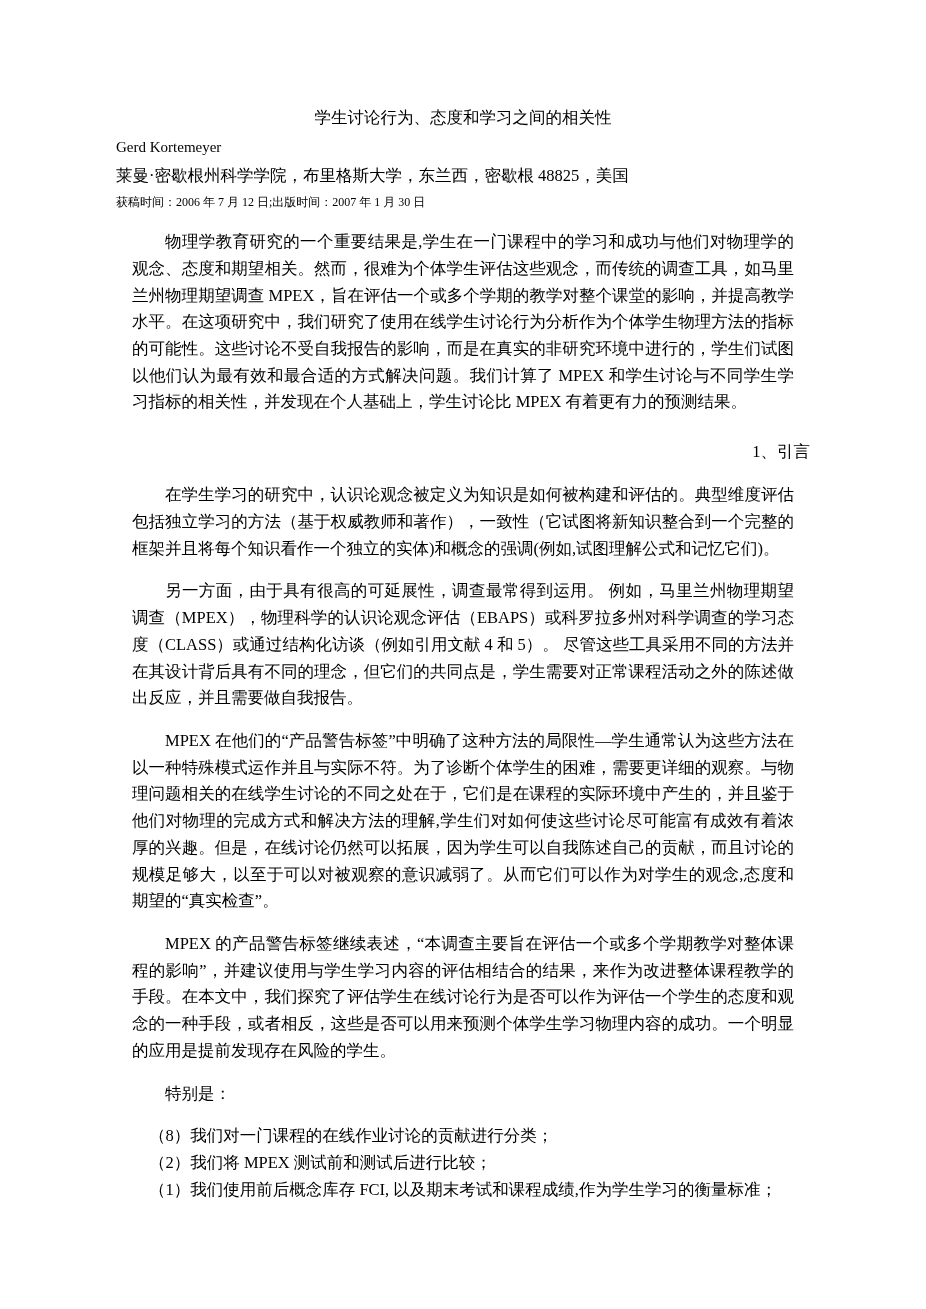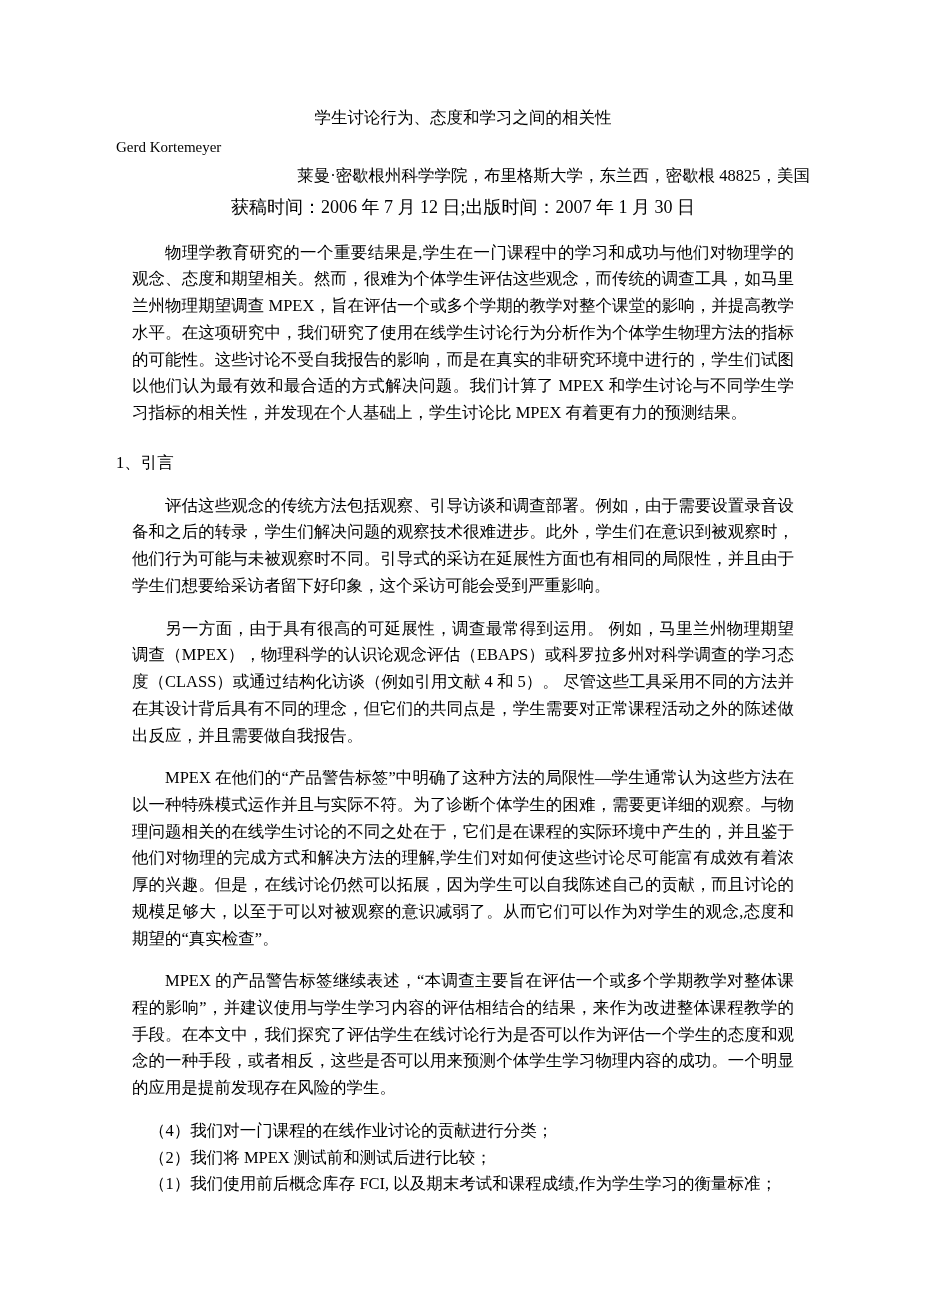--- a/index.html
+++ b/index.html
@@ -28,44 +28,43 @@
     font-family: "Liberation Serif", "DejaVu Serif", serif;
   }
   .author {
     text-align: left;
     font-size: 15px;
     line-height: 1.75;
     margin: 0 0 2px 0;
     font-family: "Liberation Serif", "DejaVu Serif", serif;
   }
   .affiliation {
-    text-align: right;
+    text-align: left;
     font-size: 16.5px;
     line-height: 1.75;
     margin: 0 0 1px 0;
   }
   .dates {
-    text-align: center;
-    font-size: 18px;
+    font-size: 12px;
     line-height: 1.75;
     margin: 0 0 2px 0;
   }
   p.body {
     font-size: 16.5px;
     line-height: 1.62;
     margin: 16px;
     text-align: justify;
     text-justify: inter-ideograph;
     text-indent: 2em;
   }
   .abstract p.body {
     margin-bottom: 0;
   }
   .section-head {
-    text-align: left;
+    text-align: right;
     font-size: 16.5px;
     line-height: 1.7;
     margin: 22px 0 2px 0;
   }
   .list-item {
     font-size: 16.5px;
     line-height: 1.62;
     margin: 0;
     text-align: justify;
     text-indent: 2em;
@@ -84,22 +83,23 @@
 
   <div class="dates">获稿时间：2006 年 7 月 12 日;出版时间：2007 年 1 月 30 日</div>
 
   <div class="abstract">
     <p class="body">物理学教育研究的一个重要结果是,学生在一门课程中的学习和成功与他们对物理学的观念、态度和期望相关。然而，很难为个体学生评估这些观念，而传统的调查工具，如马里兰州物理期望调查 MPEX，旨在评估一个或多个学期的教学对整个课堂的影响，并提高教学水平。在这项研究中，我们研究了使用在线学生讨论行为分析作为个体学生物理方法的指标的可能性。这些讨论不受自我报告的影响，而是在真实的非研究环境中进行的，学生们试图以他们认为最有效和最合适的方式解决问题。我们计算了 MPEX 和学生讨论与不同学生学习指标的相关性，并发现在个人基础上，学生讨论比 MPEX 有着更有力的预测结果。</p>
   </div>
 
   <div class="section-head">1、引言</div>
 
   <div>
-    <p class="body">评估这些观念的传统方法包括观察、引导访谈和调查部署。例如，由于需要设置录音设备和之后的转录，学生们解决问题的观察技术很难进步。此外，学生们在意识到被观察时，他们行为可能与未被观察时不同。引导式的采访在延展性方面也有相同的局限性，并且由于学生们想要给采访者留下好印象，这个采访可能会受到严重影响。</p>
+    <p class="body">在学生学习的研究中，认识论观念被定义为知识是如何被构建和评估的。典型维度评估包括独立学习的方法（基于权威教师和著作），一致性（它试图将新知识整合到一个完整的框架并且将每个知识看作一个独立的实体)和概念的强调(例如,试图理解公式和记忆它们)。</p>
     <p class="body">另一方面，由于具有很高的可延展性，调查最常得到运用。 例如，马里兰州物理期望调查（MPEX），物理科学的认识论观念评估（EBAPS）或科罗拉多州对科学调查的学习态度（CLASS）或通过结构化访谈（例如引用文献 4 和 5）。 尽管这些工具采用不同的方法并在其设计背后具有不同的理念，但它们的共同点是，学生需要对正常课程活动之外的陈述做出反应，并且需要做自我报告。</p>
     <p class="body">MPEX 在他们的“产品警告标签”中明确了这种方法的局限性—学生通常认为这些方法在以一种特殊模式运作并且与实际不符。为了诊断个体学生的困难，需要更详细的观察。与物理问题相关的在线学生讨论的不同之处在于，它们是在课程的实际环境中产生的，并且鉴于他们对物理的完成方式和解决方法的理解,学生们对如何使这些讨论尽可能富有成效有着浓厚的兴趣。但是，在线讨论仍然可以拓展，因为学生可以自我陈述自己的贡献，而且讨论的规模足够大，以至于可以对被观察的意识减弱了。从而它们可以作为对学生的观念,态度和期望的“真实检查”。</p>
     <p class="body">MPEX 的产品警告标签继续表述，“本调查主要旨在评估一个或多个学期教学对整体课程的影响”，并建议使用与学生学习内容的评估相结合的结果，来作为改进整体课程教学的手段。在本文中，我们探究了评估学生在线讨论行为是否可以作为评估一个学生的态度和观念的一种手段，或者相反，这些是否可以用来预测个体学生学习物理内容的成功。一个明显的应用是提前发现存在风险的学生。</p>
-    <p class="list-item">（4）我们对一门课程的在线作业讨论的贡献进行分类；</p>
+    <p class="body">特别是：</p>
+    <p class="list-item">（8）我们对一门课程的在线作业讨论的贡献进行分类；</p>
     <p class="list-item">（2）我们将 MPEX 测试前和测试后进行比较；</p>
     <p class="list-item">（1）我们使用前后概念库存 FCI, 以及期末考试和课程成绩,作为学生学习的衡量标准；</p>
   </div>
 
 </div>
 
 </body></html>

